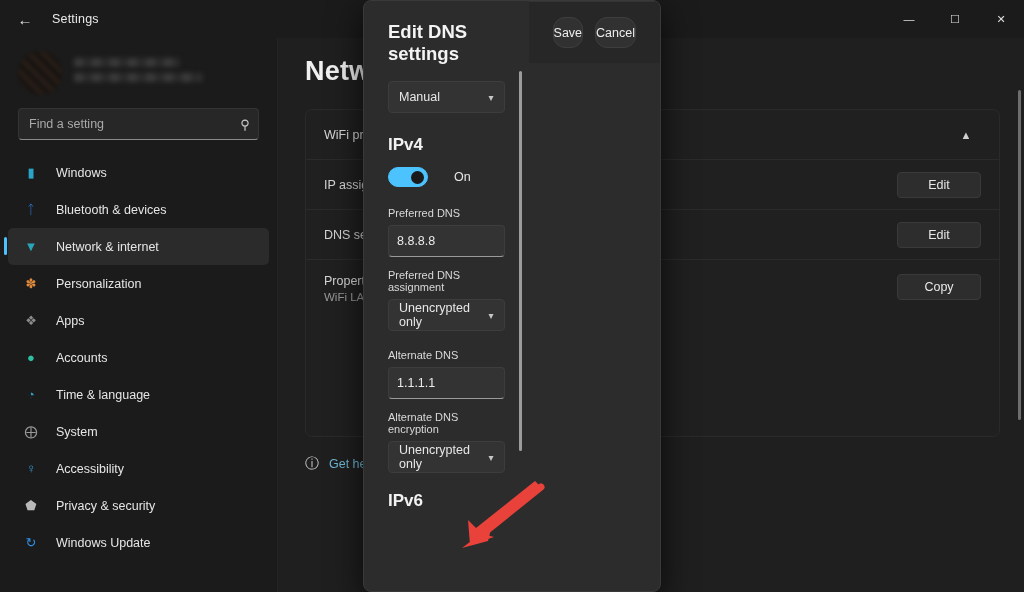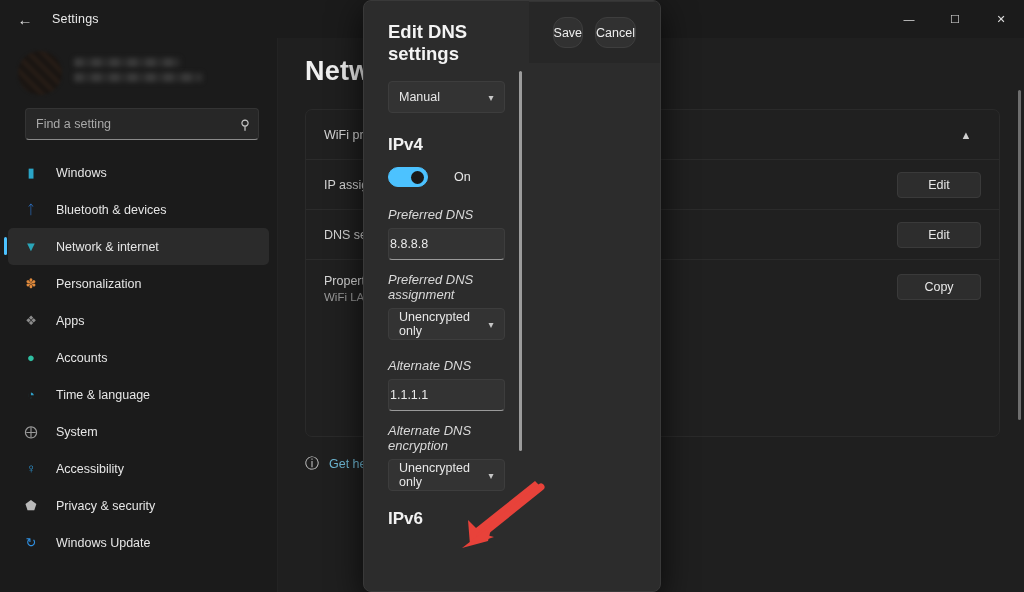--- a/index.html
+++ b/index.html
@@ -61,21 +61,21 @@
   }
   .profile-text { margin-left: 12px; }
   .blur-line {
     height: 9px; border-radius: 2px; margin-bottom: 6px;
     background: repeating-linear-gradient(90deg,#3a3a3a 0 9px,#2b2b2b 9px 18px);
     filter: blur(2.4px);
   }
   .blur-line.l1 { width: 106px; }
   .blur-line.l2 { width: 128px; }
 
-  .searchwrap { padding: 4px 18px 12px 25px; }
+  .searchwrap { padding: 4px 18px 12px 18px; }
   .searchbox {
     position: relative;
     height: 32px; border-radius: 4px;
     background: #272727; border: 1px solid #343434;
     border-bottom: 1px solid #8a8a8a;
     display: flex; align-items: center;
   }
   .searchbox input {
     flex: 1; background: transparent; border: 0; outline: none;
     color: #cfcfcf; font-size: 12.5px; padding: 0 10px;
@@ -200,26 +200,26 @@
     background: #4cc2ff; position: relative;
     border: 1px solid #4cc2ff; flex: none;
   }
   .toggle .knob {
     position: absolute; top: 3px; right: 3px;
     width: 13px; height: 13px; border-radius: 50%;
     background: #1a1a1a;
   }
   .togrow .tlabel { color: #e8e8e8; font-size: 12.5px; margin-left: 26px; }
 
-  .fld-label { color: #d9d9d9; font-size: 13px; margin-bottom: 6px; font-style: italic; }
+  .fld-label { color: #d9d9d9; font-size: 11px; margin-bottom: 6px; }
   .txtinput {
     height: 32px; border-radius: 4px;
     background: #333333; border: 1px solid #3d3d3d;
     border-bottom: 1px solid #9a9a9a;
-    display: flex; align-items: center; padding: 0 1px;
+    display: flex; align-items: center; padding: 0 8px;
     margin-bottom: 12px;
   }
   .txtinput input {
     width: 100%; background: transparent; border: 0; outline: none;
     color: #eaeaea; font-size: 12.5px;
     font-family: "Liberation Sans", sans-serif;
   }
   .gap-lg { height: 10px; }
   .sect-title.clipped {
     margin: 18px 0 0 0;

